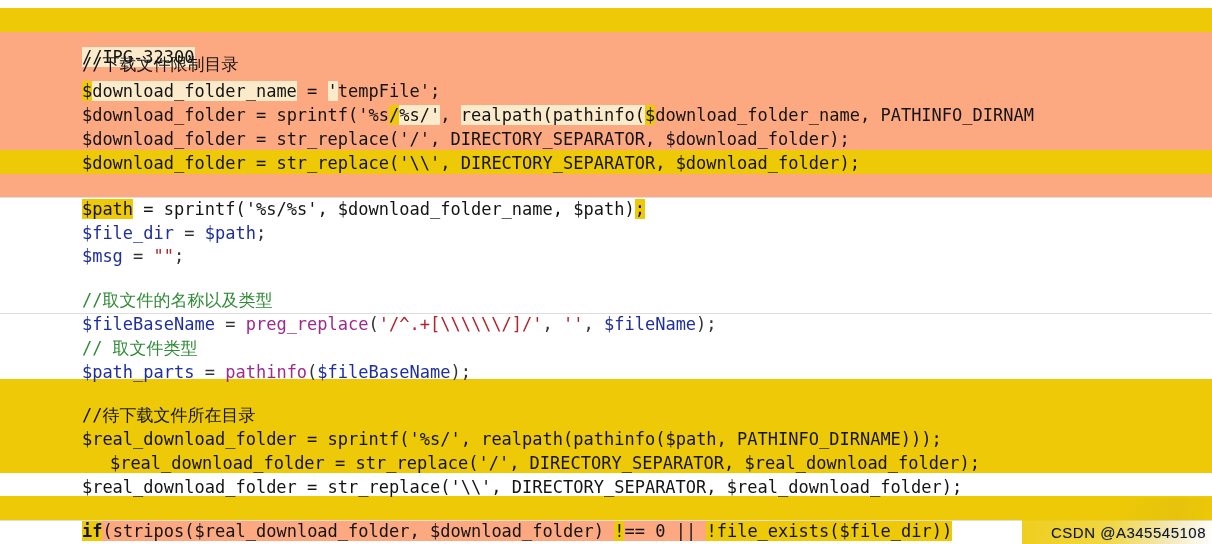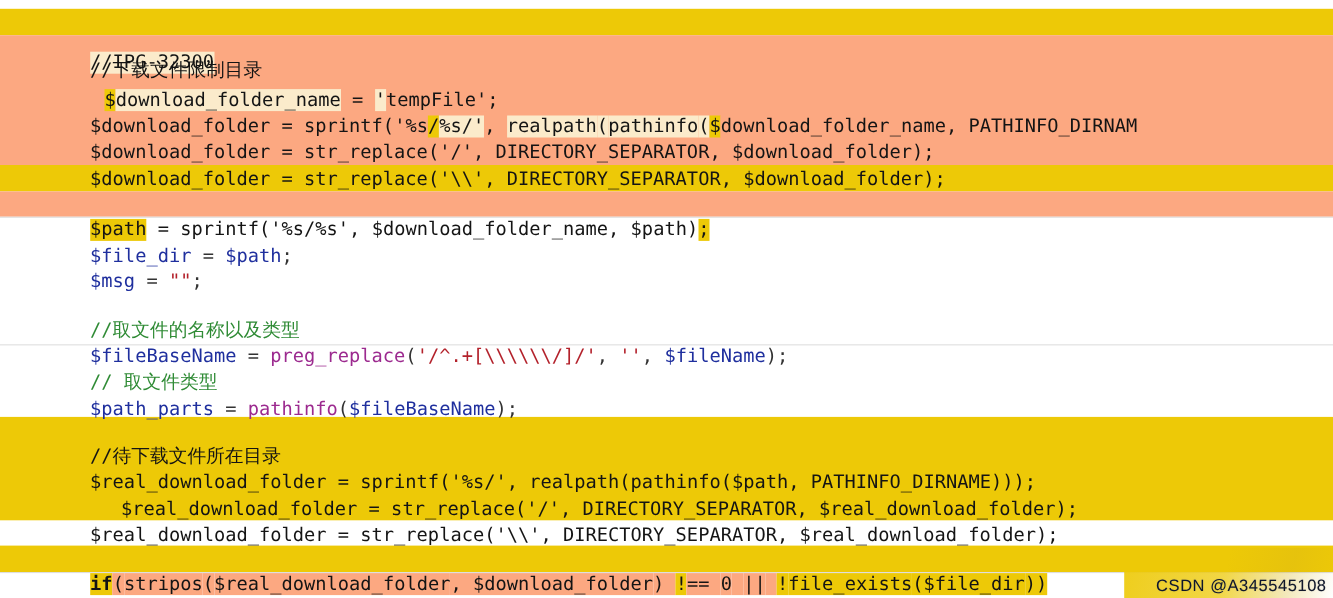--- a/index.html
+++ b/index.html
@@ -105,21 +105,21 @@
   <div class="rule" style="top:520px;"></div>
 
   <div class="line onband" style="top:23px;">
     <span class="ind">    </span><span class="com hl-cream">//IPG-32300</span>
   </div>
 
   <div class="line onband" style="top:30px;">
     <span class="ind">    </span><span class="com">//下载文件限制目录</span>
   </div>
 
-  <div class="line onband" style="top:57px;margin-left:13px;">
+  <div class="line onband" style="top:57px;">
     <span class="ind">    </span><span class="var hl-y">$</span><span class="var hl-cream">download_folder_name</span><span> = </span><span class="str hl-cream">'</span><span class="str">tempFile</span><span class="str hl-s">'</span><span>;</span>
   </div>
 
   <div class="line onband" style="top:81px;">
     <span class="ind">    </span><span class="var">$download_folder</span><span> = </span><span class="fn">sprintf</span><span>(</span><span class="str">'%s</span><span class="str hl-y">/</span><span class="str hl-cream">%s/'</span><span>, </span><span class="fn hl-cream">realpath</span><span class="hl-cream">(</span><span class="fn hl-cream">pathinfo</span><span class="hl-cream">(</span><span class="var hl-y">$</span><span class="var hl-s">download_folder_name</span><span class="hl-s">, </span><span class="const hl-s">PATHINFO_DIRNAM</span>
   </div>
 
   <div class="line onband" style="top:129px;">
     <span class="ind">    </span><span class="var">$download_folder</span><span> = </span><span class="fn">str_replace</span><span>(</span><span class="str">'\\'</span><span>, </span><span class="const">DIRECTORY_SEPARATOR</span><span>, </span><span class="var">$download_folder</span><span>);</span>
   </div>

